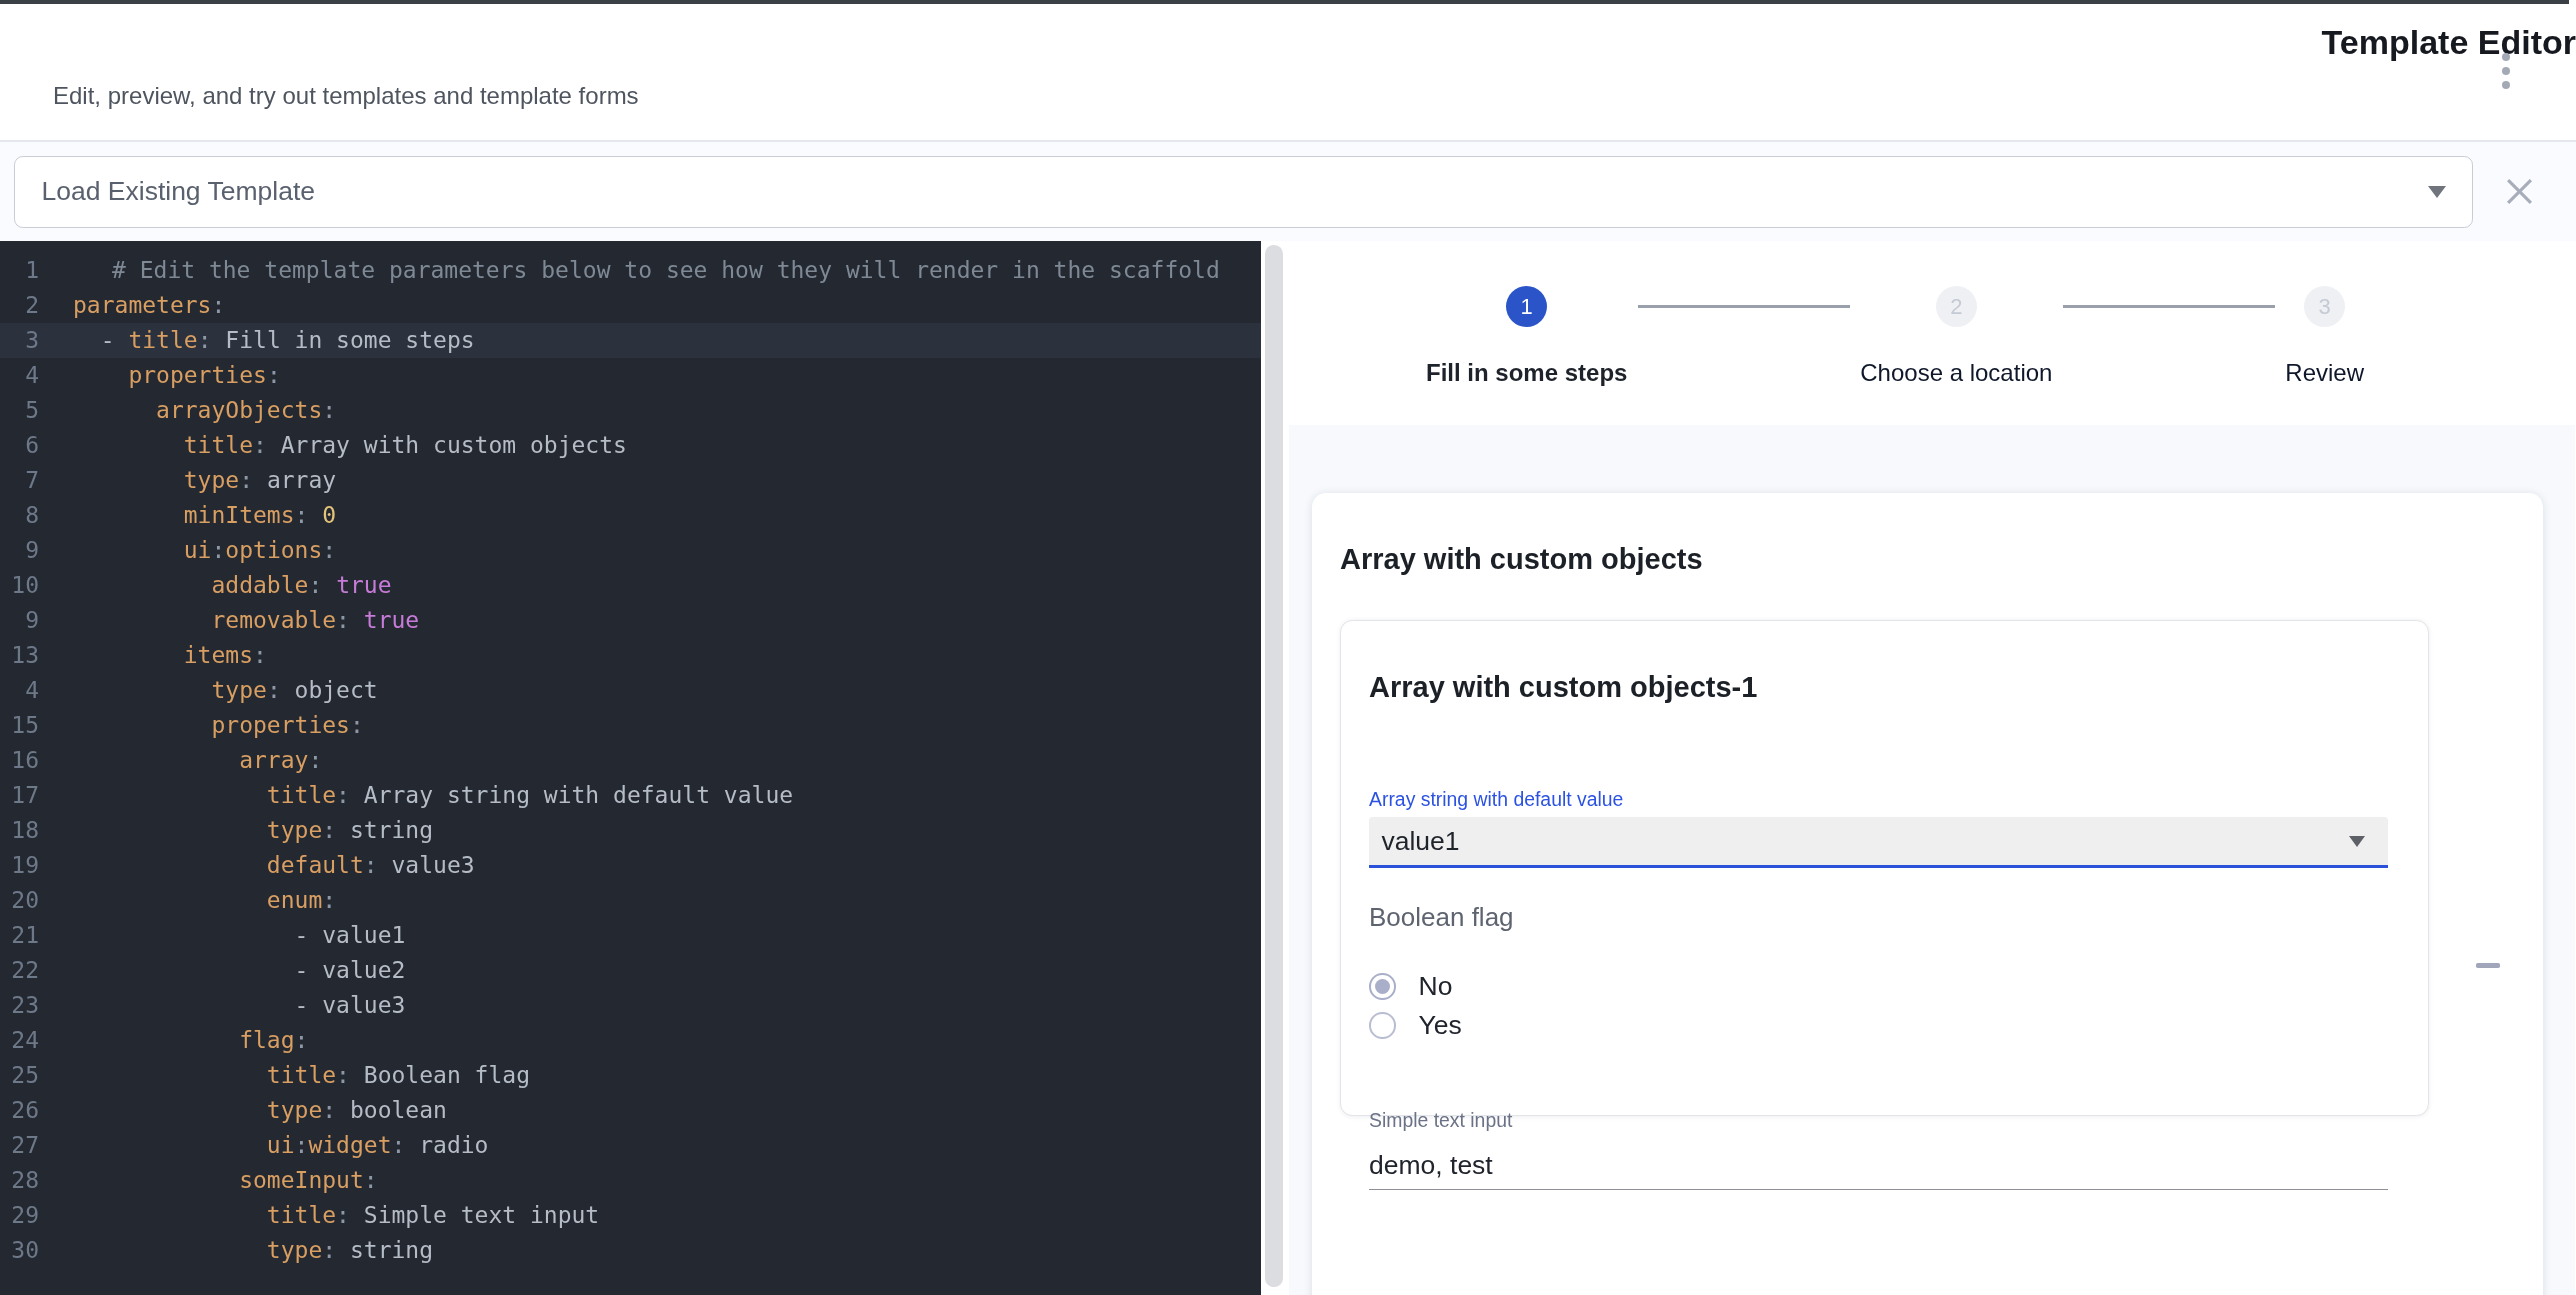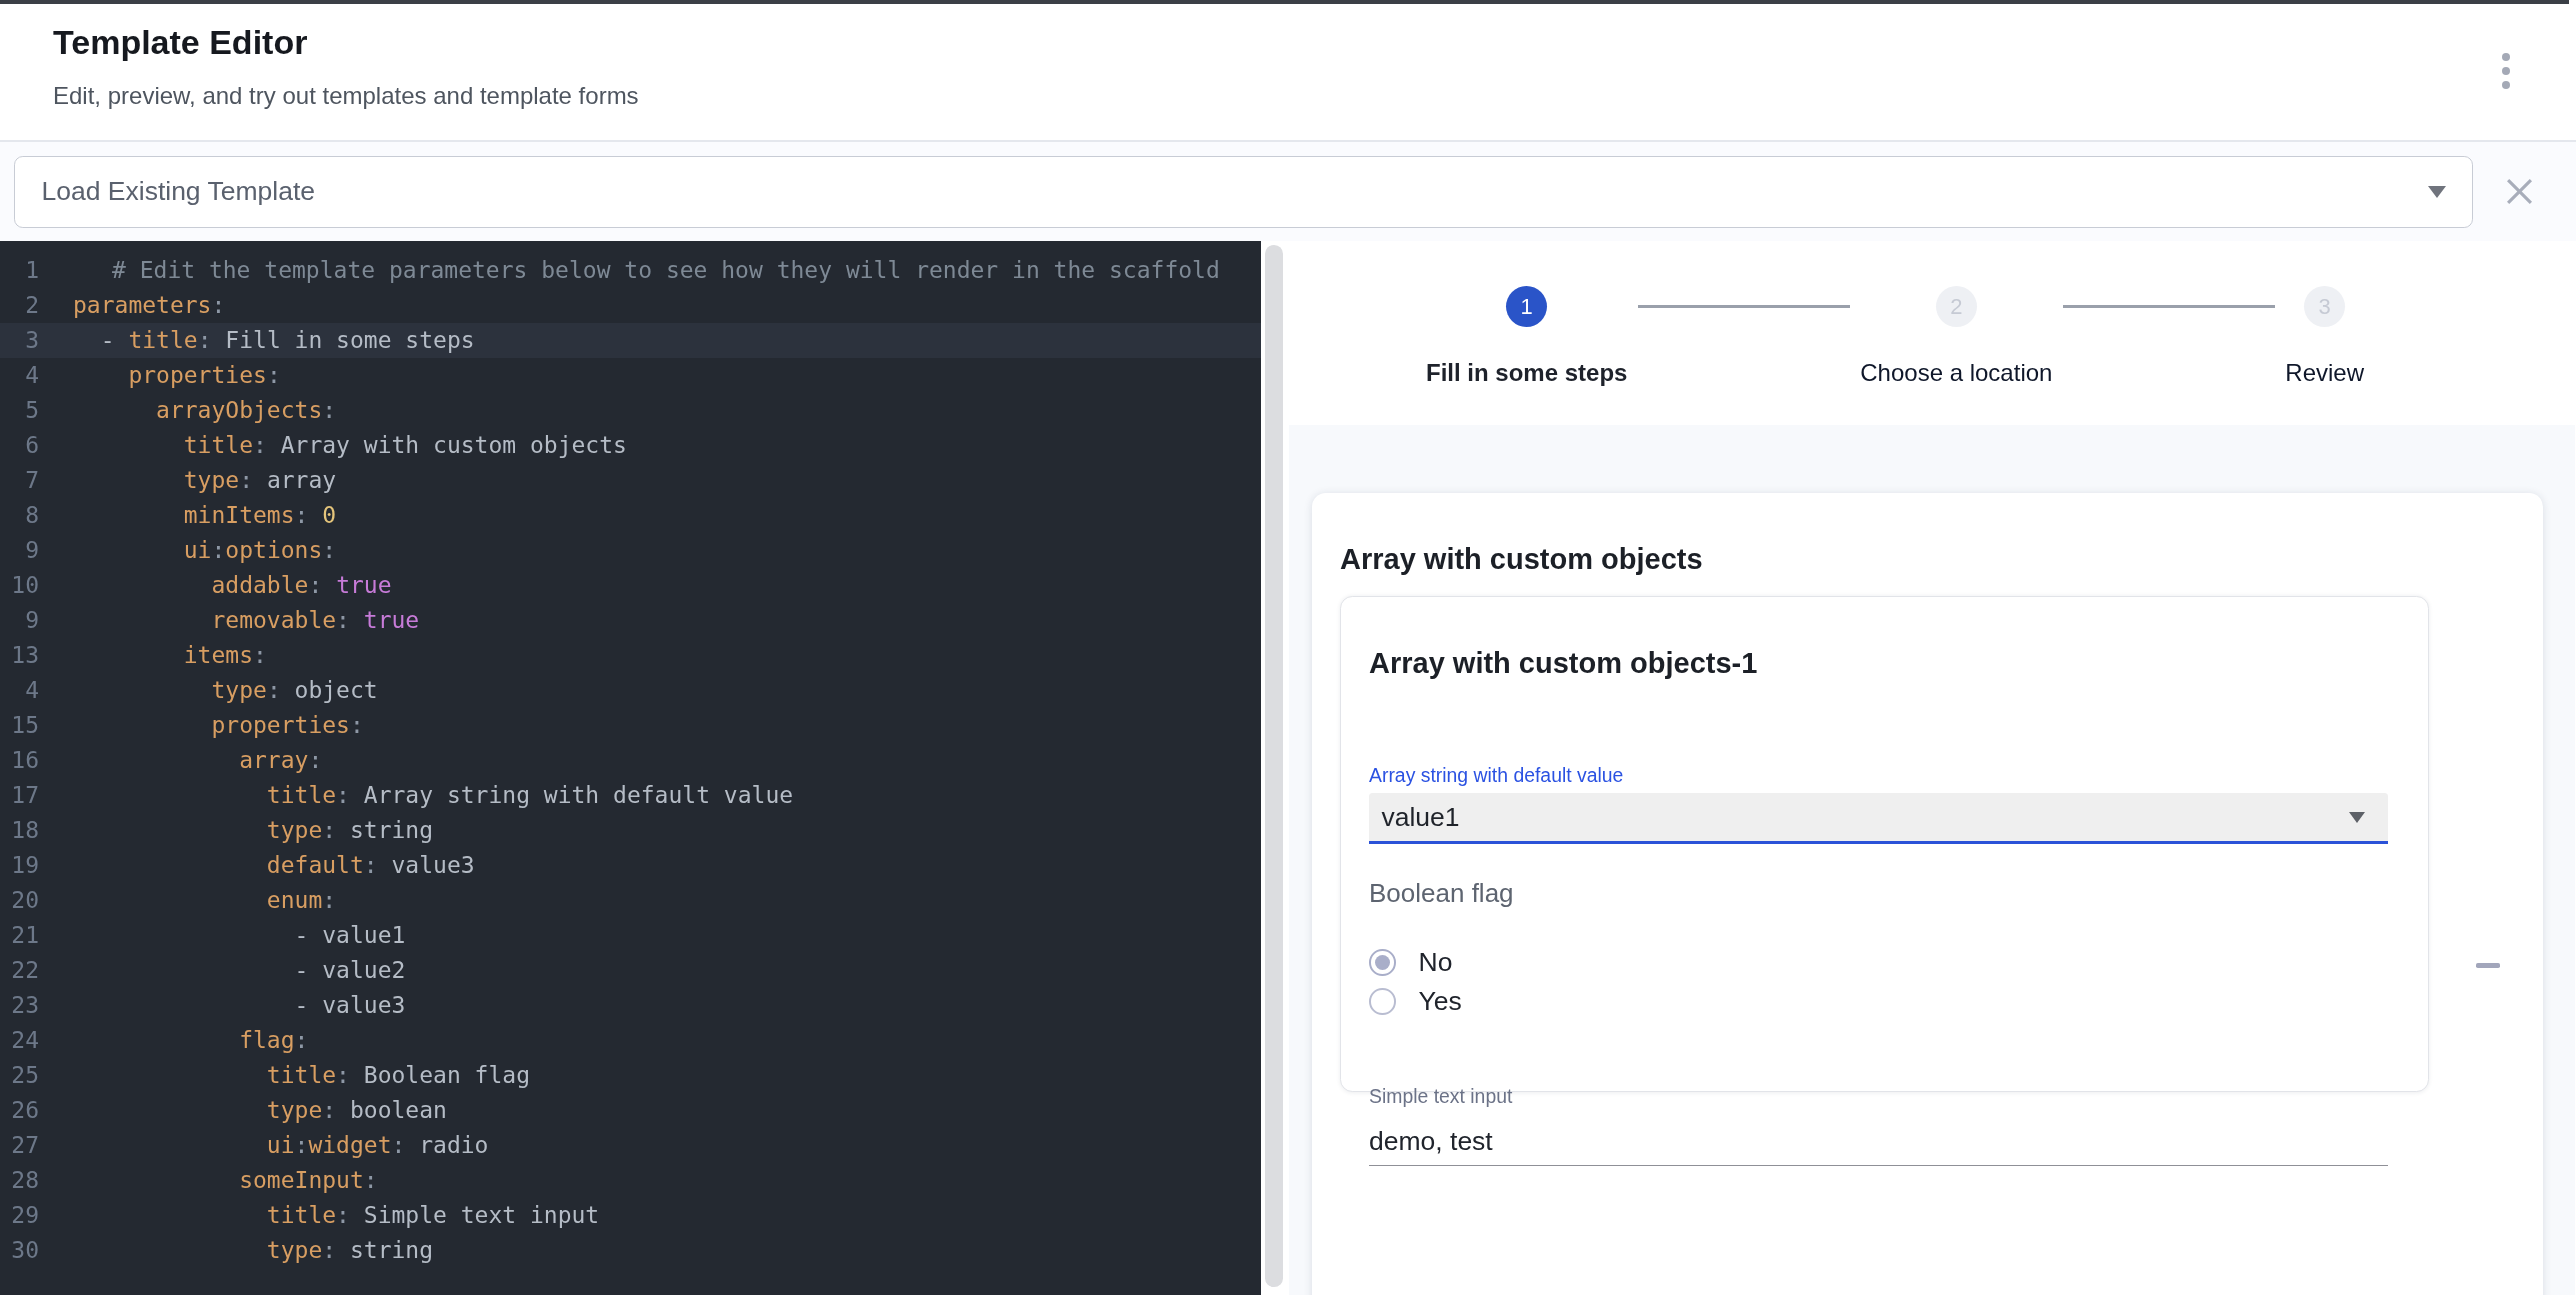--- a/index.html
+++ b/index.html
@@ -6,21 +6,21 @@
   html,body { width:2576px; height:1295px; overflow:hidden; background:#fff;
               font-family:"Liberation Sans", sans-serif; }
   #app { position:relative; width:2576px; height:1295px; background:#fff; }
 
   
   .topbar { position:absolute; left:0; top:0; right:7px; height:4.4px; background:#3b3f46; }
   .page-edge { position:absolute; right:8px; top:4.4px; bottom:0; width:1.8px; background:#e2e4ea; }
 
   
   .header { position:absolute; left:0; top:4.4px; width:2576px; height:137px; background:#fff; }
-  .header h1 { padding:17.7px 0 0 53px; font-size:34px; line-height:41px; font-weight:700; color:#16191f; }
+  .header h1 { padding:17.7px 0 0 53px; font-size:34px; line-height:41px; font-weight:700; color:#16191f;text-align:right; }
   .header .subtitle { margin:19.4px 0 0 53px; font-size:24px; line-height:28px; color:#4e555f; }
   .kebab { position:absolute; right:51px; top:42px; width:39px; height:49px; display:flex;
            flex-direction:column; align-items:center; justify-content:center; gap:6.2px; cursor:pointer; }
   .kebab i { width:8px; height:8px; border-radius:50%; background:#a4a9b6; }
   .header-divider { position:absolute; left:0; top:140px; width:2576px; height:1.8px; background:#e4e7ed; }
 
   
   .select-row { position:absolute; left:0; top:142px; width:2576px; height:99px; background:#fafbfe;
                 display:flex; align-items:center; }
   .load-select { margin-left:14px; width:2459px; height:72px; background:#fff; border:1.8px solid #c8ccd5;
@@ -60,21 +60,21 @@
                  font-size:22px; display:flex; align-items:center; justify-content:center; }
   .step.active .step-circle { background:#2a54c8; color:#fff; }
   .step-label { margin-top:32px; font-size:24px; color:#0f172a; white-space:nowrap; }
   .step.active .step-label { color:#1e222b; font-weight:600; }
   .connector { flex:1; height:2.7px; background:#9aa0ab; margin:19.4px 10.6px 0 10.6px; }
 
   
   .outer-card { position:relative; margin:68px 0 0 23px; width:1231px; height:848px; background:#fff;
                 border-radius:14px; box-shadow:0 1.8px 8.8px rgba(25,35,70,.13); padding:49px 28px 0 28px; }
   .section-title { font-size:29px; line-height:35px; font-weight:700; color:#1c2027; }
-  .inner-card { margin-top:19px; width:1089px; height:496px; background:#fff; border:1.8px solid #e2e4e9;
+  .inner-card { margin-top:43px; width:1089px; height:496px; background:#fff; border:1.8px solid #e2e4e9;
                 border-radius:12.4px; box-shadow:0 0.9px 4.4px rgba(25,35,60,.08); padding:49px 40px 0 28px; }
   .item-title { font-size:29px; line-height:35px; font-weight:700; color:#1c2027; }
 
   .field-label-blue { margin-top:83px; font-size:19.4px; line-height:23px; color:#2b52e2; }
   .mat-select { margin-top:6.2px; height:51px; background:#efefef; border-bottom:3.5px solid #2b52d8;
                 border-radius:3.5px 3.5px 0 0; display:flex; align-items:center; padding:0 23px 0 12.4px; cursor:pointer; }
   .mat-select .value { flex:1; font-size:26.5px; color:#1f232a; }
   .mat-select .caret-down { border-left-width:8.8px; border-right-width:8.8px; border-top-width:11.5px; border-top-color:#5d6167; }
 
   .flag-label { margin-top:34px; font-size:26px; line-height:30px; color:#5d6470; }

